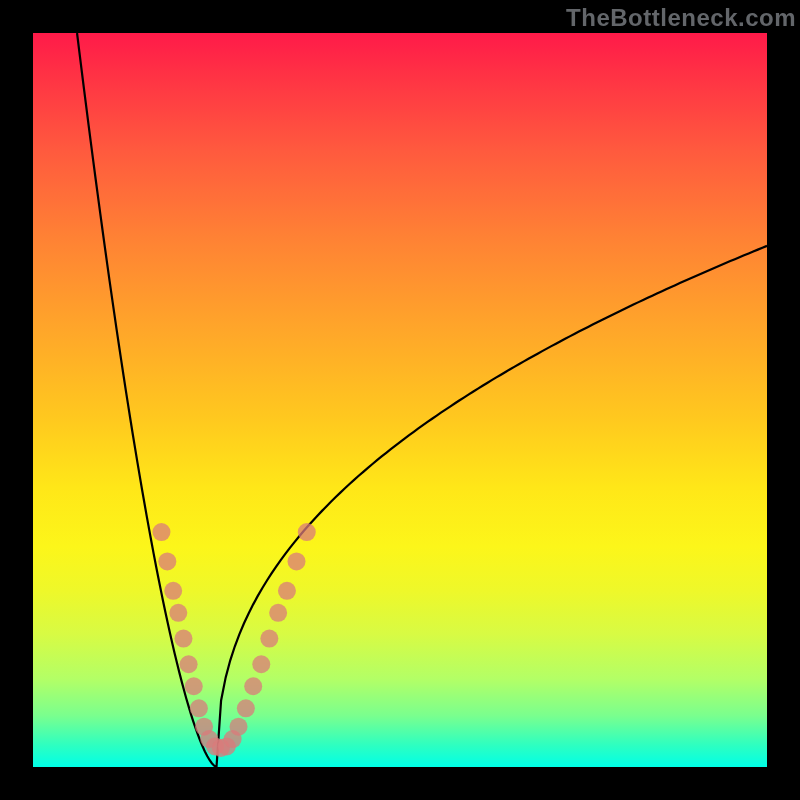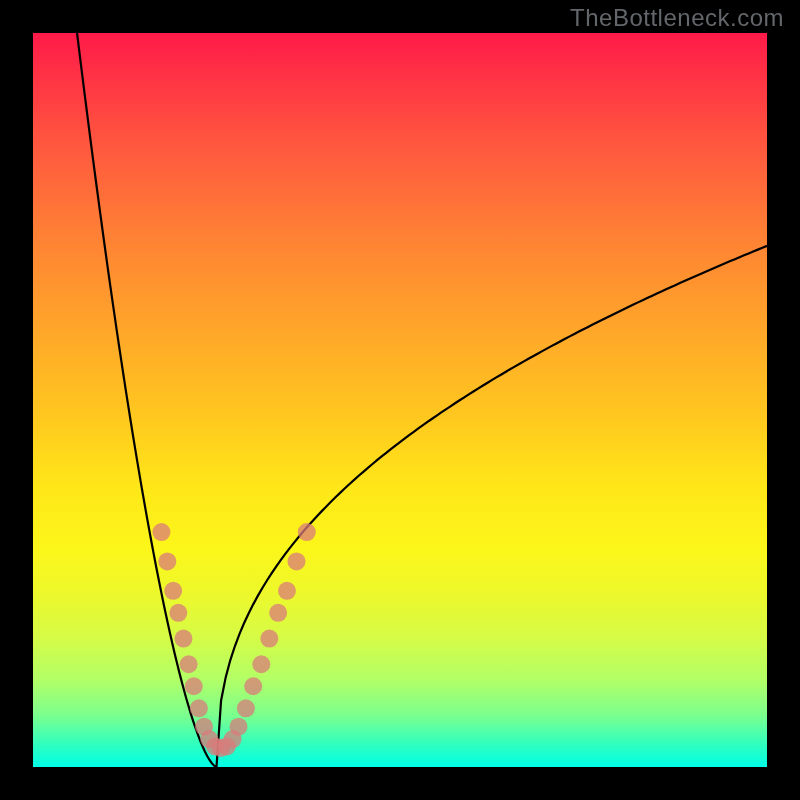--- a/index.html
+++ b/index.html
@@ -13,24 +13,24 @@
   }
   .outer {
     position: relative;
     width: 800px;
     height: 800px;
     background: #000;
   }
   .watermark {
     position: absolute;
     top: 4px;
-    right: 16px;
+    right: 4px;
     color: #63666a;
     font-size: 24px;
-    font-weight: 400;
+    font-weight: 700;
     letter-spacing: 0.5px;
     z-index: 10;
   }
   .plot-area {
     position: absolute;
     left: 33px;
     top: 33px;
     width: 734px;
     height: 734px;
     background: linear-gradient(to bottom,

